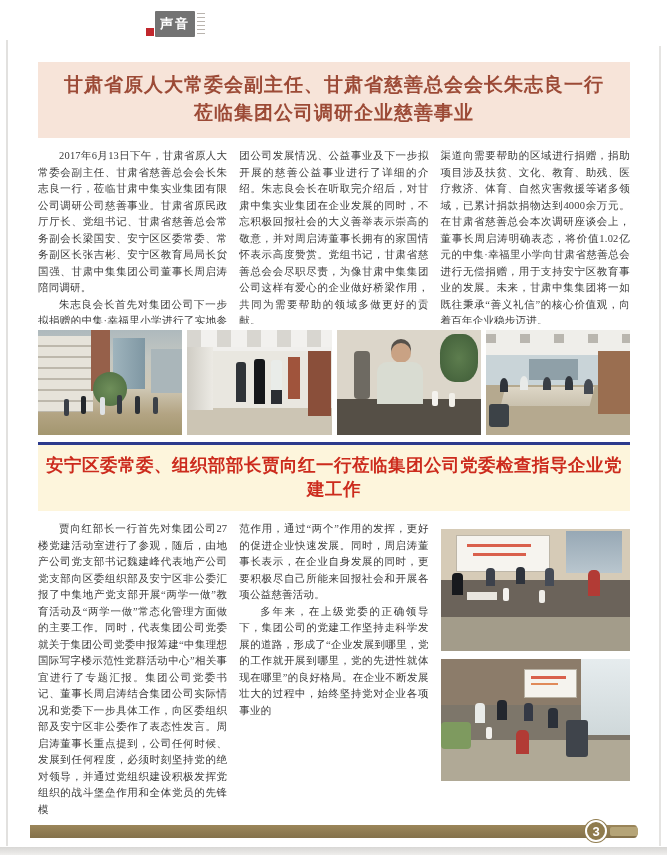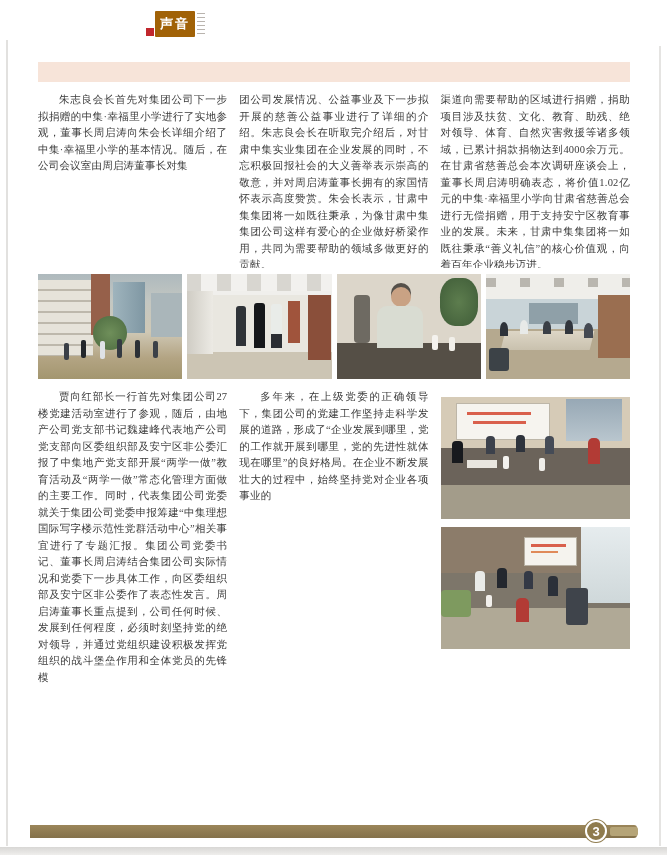--- a/index.html
+++ b/index.html
@@ -9,21 +9,21 @@
   .page { position:absolute; left:0; top:0; width:667px; height:855px; background:#fff; }
   .edge-left  { position:absolute; left:6px;  top:40px; width:2px; height:806px; background:#e2e1df; }
   .edge-right { position:absolute; left:659px; top:46px; width:2px; height:800px; background:#e5e4e2; }
   .edge-bottom{ position:absolute; left:0; top:847px; width:667px; height:8px; background:linear-gradient(180deg,#d8d7d5,#efeeec); }
 
   .content { position:absolute; left:38px; top:10px; width:592px; }
 
   
   .masthead { position:relative; height:42px; }
   .red-sq { position:absolute; left:108px; top:18px; width:8px; height:8px; background:#c1272d; }
-  .tag-box { position:absolute; left:117px; top:1px; width:40px; height:26px; background:#a16207; color:#fff;
+  .tag-box { position:absolute; left:117px; top:1px; width:40px; height:26px; background:#737373; color:#fff;
              font-family:"Liberation Sans", sans-serif; font-size:13px; font-weight:bold;
              display:flex; align-items:center; justify-content:center; letter-spacing:2px; border-radius:1px; }
   .tag-lines { position:absolute; left:159px; top:3px; width:8px; height:23px;
                background:repeating-linear-gradient(180deg,#b9b4ae 0 1px,transparent 1px 4px); }
 
   
   .headline1 { margin-top:10px; background:#f7e4d9; padding:9px 10px 11px;
                text-align:center; color:#9c4a36; font-weight:bold;
                font-family:"Liberation Sans", sans-serif; font-size:19px; line-height:28px; letter-spacing:1px; }
 
@@ -68,32 +68,35 @@
   <div class="content">
 
     <div class="masthead">
       <span class="red-sq"></span>
       <span class="tag-box">声音</span>
       <span class="tag-lines"></span>
     </div>
 
     <section>
       <div class="headline1">
+        <div>甘肃省原人大常委会副主任、甘肃省慈善总会会长朱志良一行</div>
+        <div>莅临集团公司调研企业慈善事业</div>
       </div>
 
       <div class="cols cols1">
         <div class="col">
+          <p>2017年6月13日下午，甘肃省原人大常委会副主任、甘肃省慈善总会会长朱志良一行，莅临甘肃中集实业集团有限公司调研公司慈善事业。甘肃省原民政厅厅长、党组书记、甘肃省慈善总会常务副会长梁国安、安宁区区委常委、常务副区长张吉彬、安宁区教育局局长贠国强、甘肃中集集团公司董事长周启涛陪同调研。</p>
           <p>朱志良会长首先对集团公司下一步拟捐赠的中集·幸福里小学进行了实地参观，董事长周启涛向朱会长详细介绍了中集·幸福里小学的基本情况。随后，在公司会议室由周启涛董事长对集</p>
         </div>
         <div class="col">
-          <p class="cont">团公司发展情况、公益事业及下一步拟开展的慈善公益事业进行了详细的介绍。朱志良会长在听取完介绍后，对甘肃中集实业集团在企业发展的同时，不忘积极回报社会的大义善举表示崇高的敬意，并对周启涛董事长拥有的家国情怀表示高度赞赏。朱会长表示，甘肃中集集团将一如既往秉承，为像甘肃中集集团公司这样有爱心的企业做好桥梁作用，共同为需要帮助的领域多做更好的贡献。</p>
-
-        </div>
-        <div class="col">
-          <p class="cont">渠道向需要帮助的区域进行捐赠，捐助项目涉及扶贫、文化、教育、助残、绝对领导、体育、自然灾害救援等诸多领域，已累计捐款捐物达到4000余万元。在甘肃省慈善总会本次调研座谈会上，董事长周启涛明确表态，将价值1.02亿元的中集·幸福里小学向甘肃省慈善总会进行无偿捐赠，用于支持安宁区教育事业的发展。未来，甘肃中集集团将一如既往秉承“善义礼信”的核心价值观，向着百年企业稳步迈进。</p>
+          <p class="cont">团公司发展情况、公益事业及下一步拟开展的慈善公益事业进行了详细的介绍。朱志良会长在听取完介绍后，对甘肃中集实业集团在企业发展的同时，不忘积极回报社会的大义善举表示崇高的敬意，并对周启涛董事长拥有的家国情怀表示高度赞赏。党组书记，甘肃省慈善总会会尽职尽责，为像甘肃中集集团公司这样有爱心的企业做好桥梁作用，共同为需要帮助的领域多做更好的贡献。</p>
+
+        </div>
+        <div class="col">
+          <p class="cont">渠道向需要帮助的区域进行捐赠，捐助项目涉及扶贫、文化、教育、助残、医疗救济、体育、自然灾害救援等诸多领域，已累计捐款捐物达到4000余万元。在甘肃省慈善总会本次调研座谈会上，董事长周启涛明确表态，将价值1.02亿元的中集·幸福里小学向甘肃省慈善总会进行无偿捐赠，用于支持安宁区教育事业的发展。未来，甘肃中集集团将一如既往秉承“善义礼信”的核心价值观，向着百年企业稳步迈进。</p>
 
         </div>
       </div>
 
       <div class="photo-row">
 
         <div class="ph ph-a1" style="background:linear-gradient(180deg,#aeb9bd 0%,#c3c7c2 26%,#cfc8b5 55%,#b3a483 80%,#a3966f 100%);">
           <i style="left:0;top:6%;width:38%;height:72%;background:repeating-linear-gradient(180deg,#e6e3da 0 9px,#bdb8ac 9px 11px);"></i>
           <i style="left:37%;top:0;width:13%;height:58%;background:#96604a;"></i>
           <i style="left:52%;top:8%;width:22%;height:48%;background:linear-gradient(90deg,#9fb4bd,#7f97a3);"></i>
@@ -135,26 +138,28 @@
           <i style="left:24%;top:44%;width:8px;height:14px;background:#e8eae8;border-radius:50% 50% 0 0;"></i>
           <i style="left:40%;top:45%;width:8px;height:13px;background:#3a3f46;border-radius:50% 50% 0 0;"></i>
           <i style="left:55%;top:44%;width:8px;height:14px;background:#31363d;border-radius:50% 50% 0 0;"></i>
           <i style="left:68%;top:47%;width:9px;height:15px;background:#454a52;border-radius:50% 50% 0 0;"></i>
           <i style="left:2%;top:70%;width:14%;height:22%;background:#3c4247;border-radius:3px;"></i>
         </div>
       </div>
     </section>
 
     <section>
+      <div class="headline2">安宁区委常委、组织部部长贾向红一行莅临集团公司党委检查指导企业党建工作</div>
 
       <div class="cols cols2">
         <div class="col">
           <p>贾向红部长一行首先对集团公司27楼党建活动室进行了参观，随后，由地产公司党支部书记魏建峰代表地产公司党支部向区委组织部及安宁区非公委汇报了中集地产党支部开展“两学一做”教育活动及“两学一做”常态化管理方面做的主要工作。同时，代表集团公司党委就关于集团公司党委申报筹建“中集理想国际写字楼示范性党群活动中心”相关事宜进行了专题汇报。集团公司党委书记、董事长周启涛结合集团公司实际情况和党委下一步具体工作，向区委组织部及安宁区非公委作了表态性发言。周启涛董事长重点提到，公司任何时候、发展到任何程度，必须时刻坚持党的绝对领导，并通过党组织建设积极发挥党组织的战斗堡垒作用和全体党员的先锋模</p>
         </div>
         <div class="col">
+          <p class="cont">范作用，通过“两个”作用的发挥，更好的促进企业快速发展。同时，周启涛董事长表示，在企业自身发展的同时，更要积极尽自己所能来回报社会和开展各项公益慈善活动。</p>
           <p>多年来，在上级党委的正确领导下，集团公司的党建工作坚持走科学发展的道路，形成了“企业发展到哪里，党的工作就开展到哪里，党的先进性就体现在哪里”的良好格局。在企业不断发展壮大的过程中，始终坚持党对企业各项事业的</p>
         </div>
         <div class="col">
 
           <div class="ph ph-col" style="background:linear-gradient(180deg,#d6cbb7 0 42%,#6b635a 42% 72%,#a39c8a 72% 100%);">
             <i style="left:8%;top:5%;width:50%;height:30%;background:#f6f4ef;border:1px solid #bdb6a8;"></i>
             <i style="left:14%;top:12%;width:34%;height:3px;background:#d9604c;"></i>
             <i style="left:17%;top:20%;width:28%;height:3px;background:#d9604c;"></i>
             <i style="left:66%;top:2%;width:30%;height:34%;background:linear-gradient(180deg,#97a8b5,#b9c6ce);"></i>
             <i style="left:6%;top:36%;width:11px;height:22px;background:#17191d;border-radius:4px 4px 0 0;"></i>

